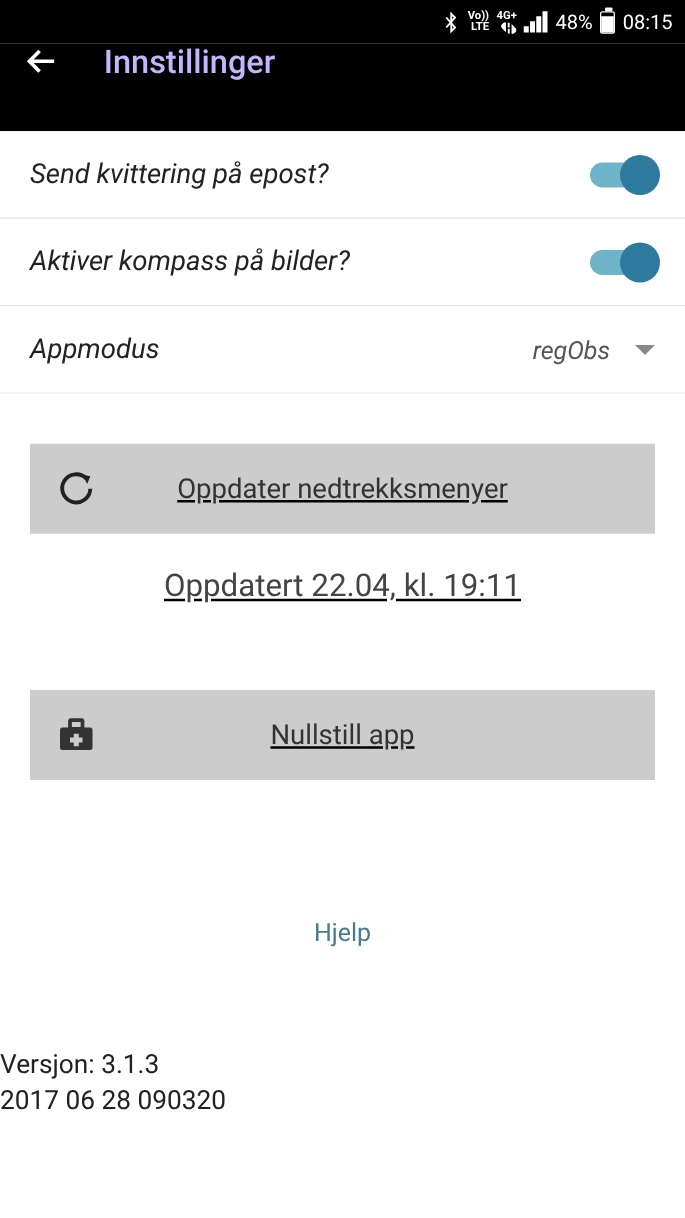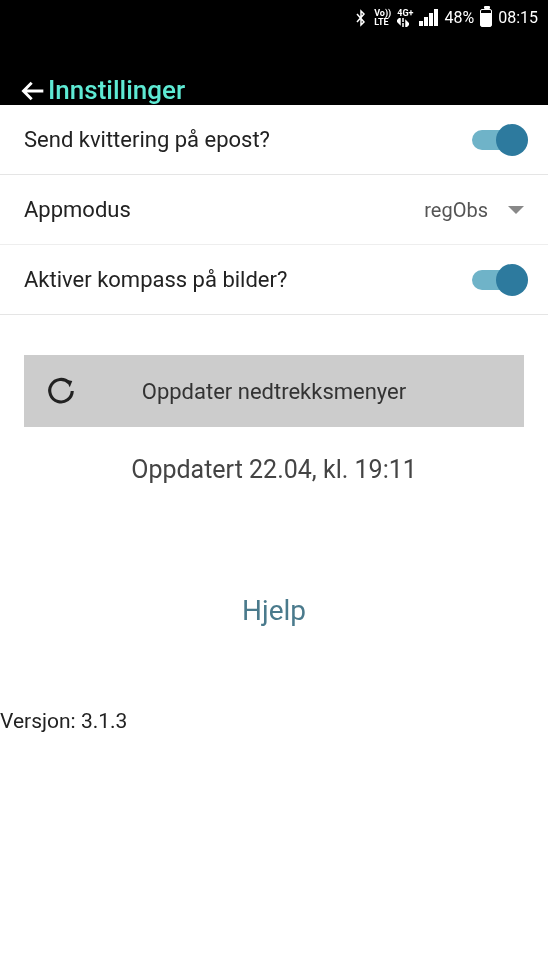--- a/index.html
+++ b/index.html
@@ -26,47 +26,49 @@
       font-size: 16px;
     }
     .status-bar .small-text {
       font-size: 9px;
       line-height: 9px;
       font-weight: bold;
     }
     .status-bar .stack {
       display: flex;
       flex-direction: column;
-      align-items: flex-start;
+      align-items: flex-end;
     }
     .app-bar {
       background: #000;
-      color: #5eead4;
+      color: #c4b5fd;
       height: 70px;
       display: flex;
-      align-items: flex-end;
+      align-items: flex-start;
       padding: 0 20px;
+      gap: 35px;
     }
     .app-bar-title {
       font-size: 26px;
       font-weight: 500;
     }
     .back-arrow {
       width: 28px;
       height: 28px;
     }
     .content {
       background: #fff;
     }
     .setting-row {
       display: flex;
       justify-content: space-between;
       align-items: center;
       padding: 22px 24px;
       border-bottom: 1px solid #e5e5e5;
+      font-style: italic;
     }
     .setting-label {
       font-size: 22px;
       color: #222;
     }
     .toggle {
       width: 52px;
       height: 20px;
       background: #6fb3c8;
       border-radius: 10px;
@@ -92,20 +94,21 @@
     }
     .chevron {
       width: 0;
       height: 0;
       border-left: 8px solid transparent;
       border-right: 8px solid transparent;
       border-top: 8px solid #888;
     }
     .buttons-area {
       padding: 0 24px;
+      text-decoration: underline;
     }
     .big-button {
       background: #cccccc;
       height: 72px;
       display: flex;
       align-items: center;
       justify-content: center;
       position: relative;
       margin-top: 40px;
       cursor: pointer;
@@ -122,21 +125,21 @@
       text-align: center;
       font-size: 25px;
       color: #444;
       margin-top: 28px;
     }
     .second-button {
       margin-top: 68px;
     }
     .help-link {
       text-align: center;
-      font-size: 28px;
+      font-size: 20px;
       color: #4a7a8c;
       margin-top: 110px;
       cursor: pointer;
     }
     .version-area {
       text-align: left;
       font-size: 21px;
       color: #222;
       margin-top: 80px;
       line-height: 1.4;
@@ -211,44 +214,54 @@
   </svg>
   <div class="app-bar-title">Innstillinger</div>
 </div>
 
 <div class="content">
   <div class="setting-row">
     <div class="setting-label">Send kvittering på epost?</div>
     <div class="toggle"></div>
   </div>
 
+  <div class="setting-row">
+    <div class="setting-label">Aktiver kompass på bilder?</div>
+    <div class="toggle"></div>
+  </div>
+
   <div class="setting-row" style="border-bottom:1px solid #eee;">
     <div class="setting-label">Appmodus</div>
     <div class="dropdown-value">
       <span>regObs</span>
       <div class="chevron"></div>
     </div>
-  </div>
-
-  <div class="setting-row">
-    <div class="setting-label">Aktiver kompass på bilder?</div>
-    <div class="toggle"></div>
   </div>
 
   <div class="buttons-area">
     <div class="big-button">
       <svg class="btn-icon" width="30" height="30" viewBox="0 0 24 24" fill="none" stroke="#222" stroke-width="2.5">
         <path d="M21 12 A9 9 0 1 1 18.5 5.5"></path>
         <path d="M16 3 L21 4 L19 9" fill="#222" stroke="none"></path>
       </svg>
       <div class="big-button-label">Oppdater nedtrekksmenyer</div>
     </div>
 
     <div class="updated-text">Oppdatert 22.04, kl. 19:11</div>
 
+    <div class="big-button second-button">
+      <svg class="btn-icon" width="30" height="28" viewBox="0 0 30 28" fill="#333">
+        <rect x="2" y="8" width="26" height="18" rx="2"></rect>
+        <rect x="10" y="2" width="10" height="7" rx="1" fill="none" stroke="#333" stroke-width="3"></rect>
+        <rect x="13" y="13" width="4" height="10" fill="#ccc"></rect>
+        <rect x="10" y="16" width="10" height="4" fill="#ccc"></rect>
+      </svg>
+      <div class="big-button-label">Nullstill app</div>
+    </div>
   </div>
 
   <div class="help-link">Hjelp</div>
 
   <div class="version-area">
     <div>Versjon: 3.1.3</div>
+    <div>2017 06 28 090320</div>
   </div>
 </div>
 
 </body></html>

